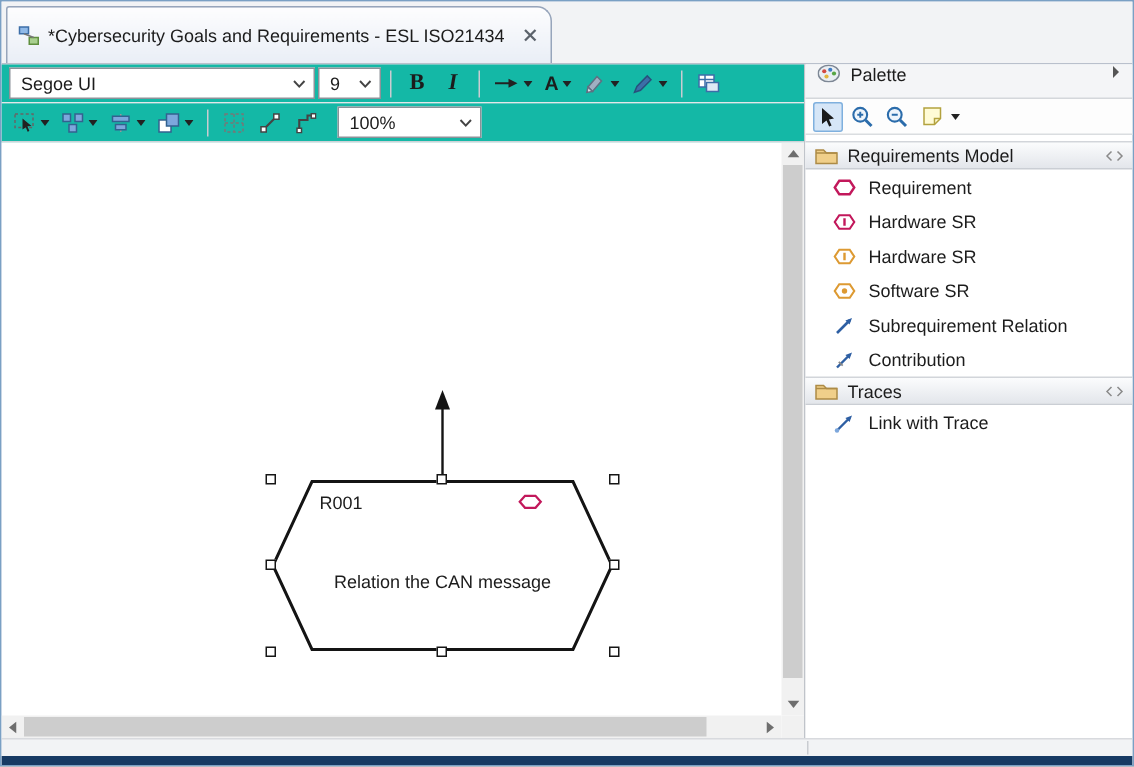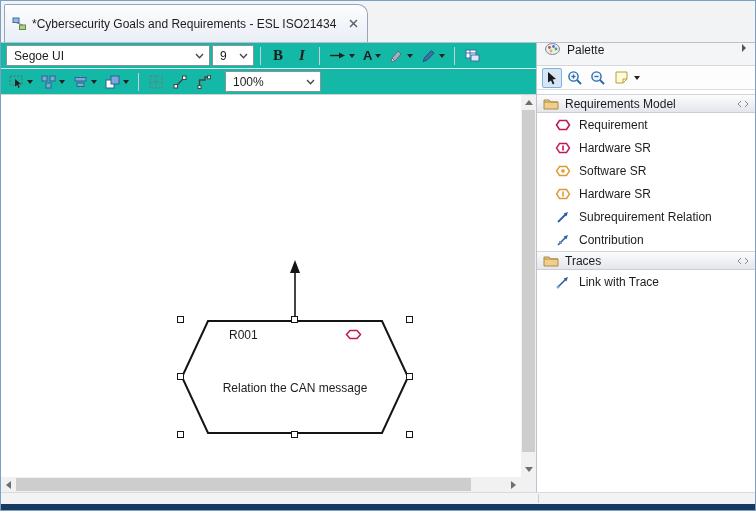--- a/index.html
+++ b/index.html
@@ -41,21 +41,21 @@
   .shape-label { pointer-events:none; }
 
   .goal { position:absolute; left:169px; top:33px; width:244px; height:132px;
           border:2px solid #141414; border-radius:17px; background:#fff; }
   .sg-id { position:absolute; left:13px; top:7px; }
   .sg-cal { position:absolute; right:13px; top:7px; }
   .sg-text { position:absolute; left:0; right:0; top:50%; transform:translateY(-55%); text-align:center; }
 
   .req { position:absolute; left:180px; top:225px; width:228px; height:114px; }
   .hex-bg { position:absolute; left:0; top:0; }
-  .rq-id { position:absolute; left:32px; top:8px;margin-left:16px; }
+  .rq-id { position:absolute; left:32px; top:8px; }
   .rq-marker { position:absolute; right:47px; top:9px; }
   .rq-text { position:absolute; left:0; right:0; top:60%; transform:translateY(-50%); text-align:center; }
 
   .conn { position:absolute; left:287px; top:165px; }
 
   .hd { position:absolute; width:7px; height:7px; background:#fff; border:1px solid #161616; z-index:3; }
   .hd.tl{left:-4px;top:-4px} .hd.tm{left:calc(50% - 4px);top:-4px} .hd.tr{right:-4px;top:-4px}
   .hd.ml{left:-4px;top:calc(50% - 4px)} .hd.mr{right:-4px;top:calc(50% - 4px)}
   .hd.bl{left:-4px;bottom:-4px} .hd.bm{left:calc(50% - 4px);bottom:-4px} .hd.br{right:-4px;bottom:-4px}
 
@@ -387,34 +387,34 @@
                 <line x1="8" y1="5.5" x2="8" y2="10.5" stroke="#c2185b" stroke-width="1.6"></line>
               </svg>
           </span>
           <span>Hardware SR</span>
         </div>
 
         <div class="pal-item">
           <span class="pi">
             <svg width="16" height="16">
                 <polygon points="4.5,3.5 11.5,3.5 14.5,8 11.5,12.5 4.5,12.5 1.5,8" fill="#fff" stroke="#dd9a33" stroke-width="1.4"></polygon>
+                <line x1="8" y1="5.5" x2="8" y2="10.5" stroke="#dd9a33" stroke-width="1.6"></line>
+              </svg>
+          </span>
+          <span>Hardware SR</span>
+        </div>
+
+        <div class="pal-item">
+          <span class="pi">
+            <svg width="16" height="16">
+                <polygon points="4.5,3.5 11.5,3.5 14.5,8 11.5,12.5 4.5,12.5 1.5,8" fill="#fff" stroke="#dd9a33" stroke-width="1.4"></polygon>
                 <circle cx="8" cy="8" r="1.8" fill="#dd9a33"></circle>
               </svg>
           </span>
           <span>Software SR</span>
-        </div>
-
-        <div class="pal-item">
-          <span class="pi">
-            <svg width="16" height="16">
-                <polygon points="4.5,3.5 11.5,3.5 14.5,8 11.5,12.5 4.5,12.5 1.5,8" fill="#fff" stroke="#dd9a33" stroke-width="1.4"></polygon>
-                <line x1="8" y1="5.5" x2="8" y2="10.5" stroke="#dd9a33" stroke-width="1.6"></line>
-              </svg>
-          </span>
-          <span>Hardware SR</span>
         </div>
 
         <div class="pal-item">
           <span class="pi">
             <svg width="16" height="16">
               <line x1="3" y1="13" x2="11.5" y2="4.5" stroke="#2e5fa3" stroke-width="1.8"></line>
               <polygon points="13,3 8.6,4.6 11.4,7.4" fill="#2e5fa3"></polygon>
             </svg>
           </span>
           <span>Subrequirement Relation</span>

